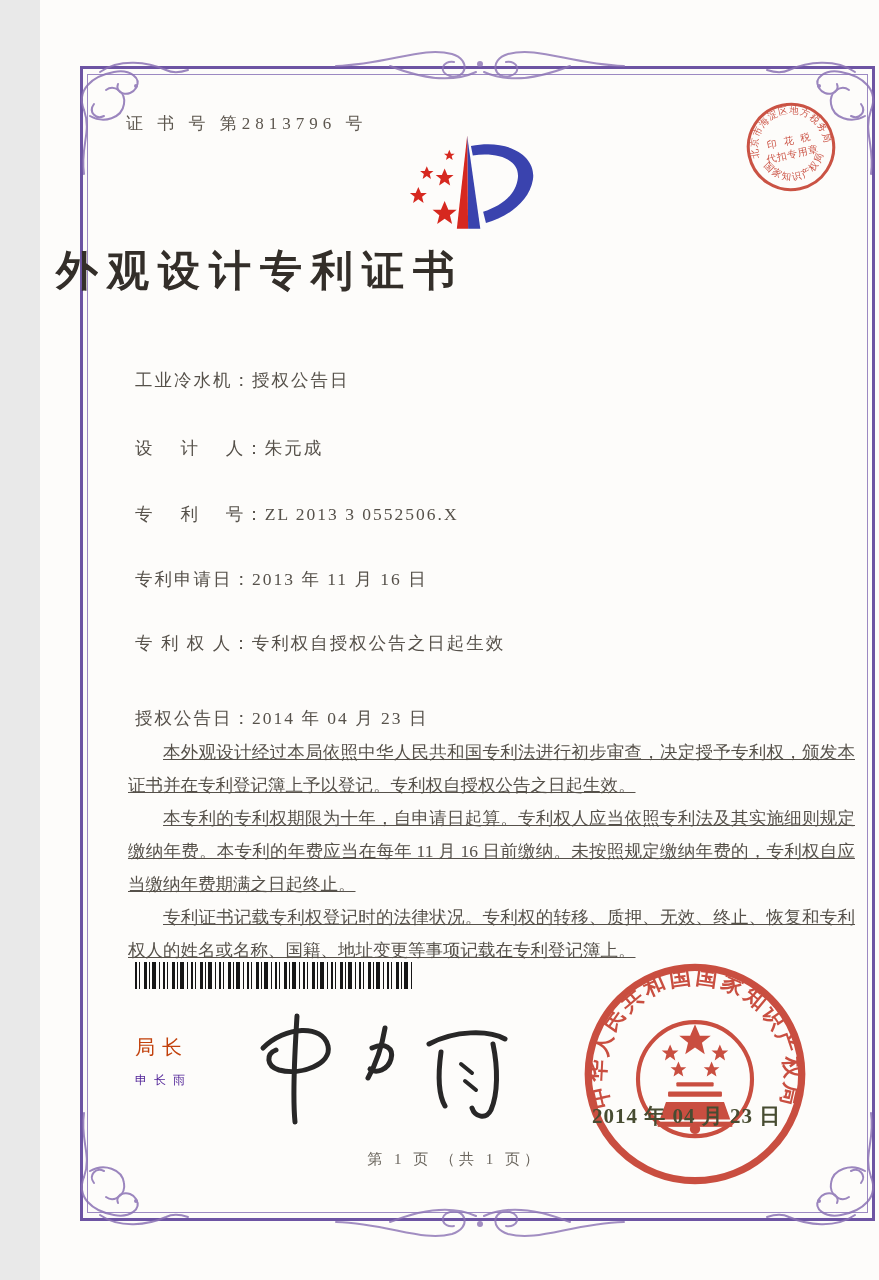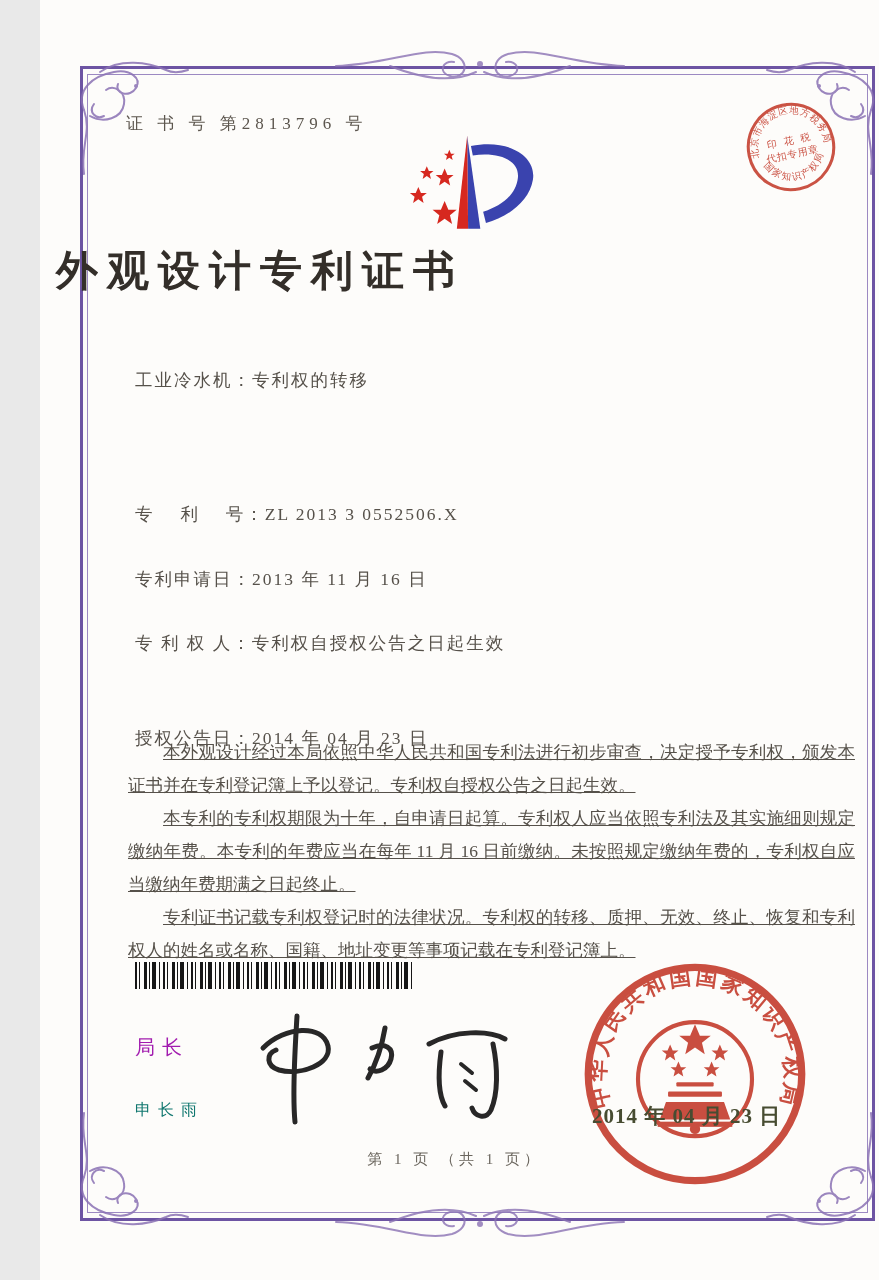--- a/index.html
+++ b/index.html
@@ -18,33 +18,33 @@
   .edge-orn{position:absolute;width:300px;height:64px;left:290px;color:#8b72b4;opacity:.8;}
   .eo-top{top:34px;}
   .eo-bottom{bottom:26px;transform:scaleY(-1);}
   
   .cert-no{position:absolute;left:86px;top:112px;font-size:17px;letter-spacing:5px;color:#5c564e;}
   .logo{position:absolute;left:365px;top:131px;width:145px;height:108px;}
   .title{position:absolute;left:16px;top:243px;width:879px;
          font-size:42px;font-weight:600;letter-spacing:9px;color:#332e29;}
   
   .field{position:absolute;left:95px;font-size:17.5px;letter-spacing:2px;color:#56514a;white-space:nowrap;}
-  .f0{top:368px}.f1{top:436px}.f2{top:502px}.f3{top:567px}.f4{top:631px}.f5{top:726px}
+  .f0{top:368px}.f1{top:436px}.f2{top:502px}.f3{top:567px}.f4{top:631px}.f5{top:706px}
   
   .body-text{position:absolute;left:88px;top:736px;width:727px;font-size:17.5px;
              line-height:33px;color:#56514a;text-align:justify;}
   .body-text p{margin:0;text-indent:2em;text-decoration:underline;}
   
   .barcode{position:absolute;left:95px;top:962px;width:278px;height:27px;
      background:repeating-linear-gradient(90deg,
        #161616 0 2px,transparent 2px 4px,#161616 4px 5px,transparent 5px 9px,
        #161616 9px 12px,transparent 12px 14px,#161616 14px 15px,transparent 15px 17px,
        #161616 17px 21px,transparent 21px 24px,#161616 24px 25px,transparent 25px 28px);}
-  .sig-title{position:absolute;left:95px;top:1034px;font-size:20px;letter-spacing:7px;color:#a21caf;}
-  .sig-name{position:absolute;left:95px;top:1100px;font-size:16px;letter-spacing:7px;color:#0f766e;}
+  .sig-title{position:absolute;left:95px;top:1034px;font-size:20px;letter-spacing:7px;color:#c2410c;}
+  .sig-name{position:absolute;left:95px;top:1072px;font-size:12px;letter-spacing:7px;color:#4c1d95;}
   .sig-script{position:absolute;left:195px;top:1008px;width:290px;height:118px;}
   
   .tax-stamp{position:absolute;left:690px;top:86px;width:122px;height:122px;
              transform:rotate(-12deg);opacity:.88;}
   .office-seal{position:absolute;left:541px;top:960px;width:228px;height:228px;opacity:.9;}
   .seal-date{position:absolute;left:552px;top:1102px;font-size:21px;font-weight:700;
              letter-spacing:1px;color:#474c31;white-space:nowrap;}
   .footer{position:absolute;left:0;top:1150px;width:830px;text-align:center;
           font-size:15px;letter-spacing:4px;color:#6b665e;}
 </style>
@@ -104,21 +104,22 @@
     <path d="M64,5 L53,104 L65,104 Z" fill="#d6281f"></path>
     <use href="#star-sym" fill="#d6281f" transform="translate(45,26) scale(0.6)"></use>
     <use href="#star-sym" fill="#d6281f" transform="translate(40,50) scale(1.0)"></use>
     <use href="#star-sym" fill="#d6281f" transform="translate(21,45) scale(0.75)"></use>
     <use href="#star-sym" fill="#d6281f" transform="translate(12,69) scale(0.95)"></use>
     <use href="#star-sym" fill="#d6281f" transform="translate(40,88) scale(1.35)"></use>
   </svg>
 
   <div class="title">外观设计专利证书</div>
 
-  <div class="field f0"><span>工业冷水机：</span><span>专利权的转移</span></div>
+  <div class="field f0"><span>工业冷水机：</span><span>授权公告日</span></div>
+  <div class="field f1"><span>设　 计　 人：</span><span>朱元成</span></div>
   <div class="field f2"><span>专　 利　 号：</span><span>ZL 2013 3 0552506.X</span></div>
   <div class="field f3"><span>专利申请日：</span><span>2013 年 11 月 16 日</span></div>
   <div class="field f4"><span>专 利 权 人：</span><span>专利权自授权公告之日起生效</span></div>
   <div class="field f5"><span>授权公告日：</span><span>2014 年 04 月 23 日</span></div>
 
   <div class="body-text">
     <p>本外观设计经过本局依照中华人民共和国专利法进行初步审查，决定授予专利权，颁发本证书并在专利登记簿上予以登记。专利权自授权公告之日起生效。</p>
     <p>本专利的专利权期限为十年，自申请日起算。专利权人应当依照专利法及其实施细则规定缴纳年费。本专利的年费应当在每年 11 月 16 日前缴纳。未按照规定缴纳年费的，专利权自应当缴纳年费期满之日起终止。</p>
     <p>专利证书记载专利权登记时的法律状况。专利权的转移、质押、无效、终止、恢复和专利权人的姓名或名称、国籍、地址变更等事项记载在专利登记簿上。</p>
   </div>

